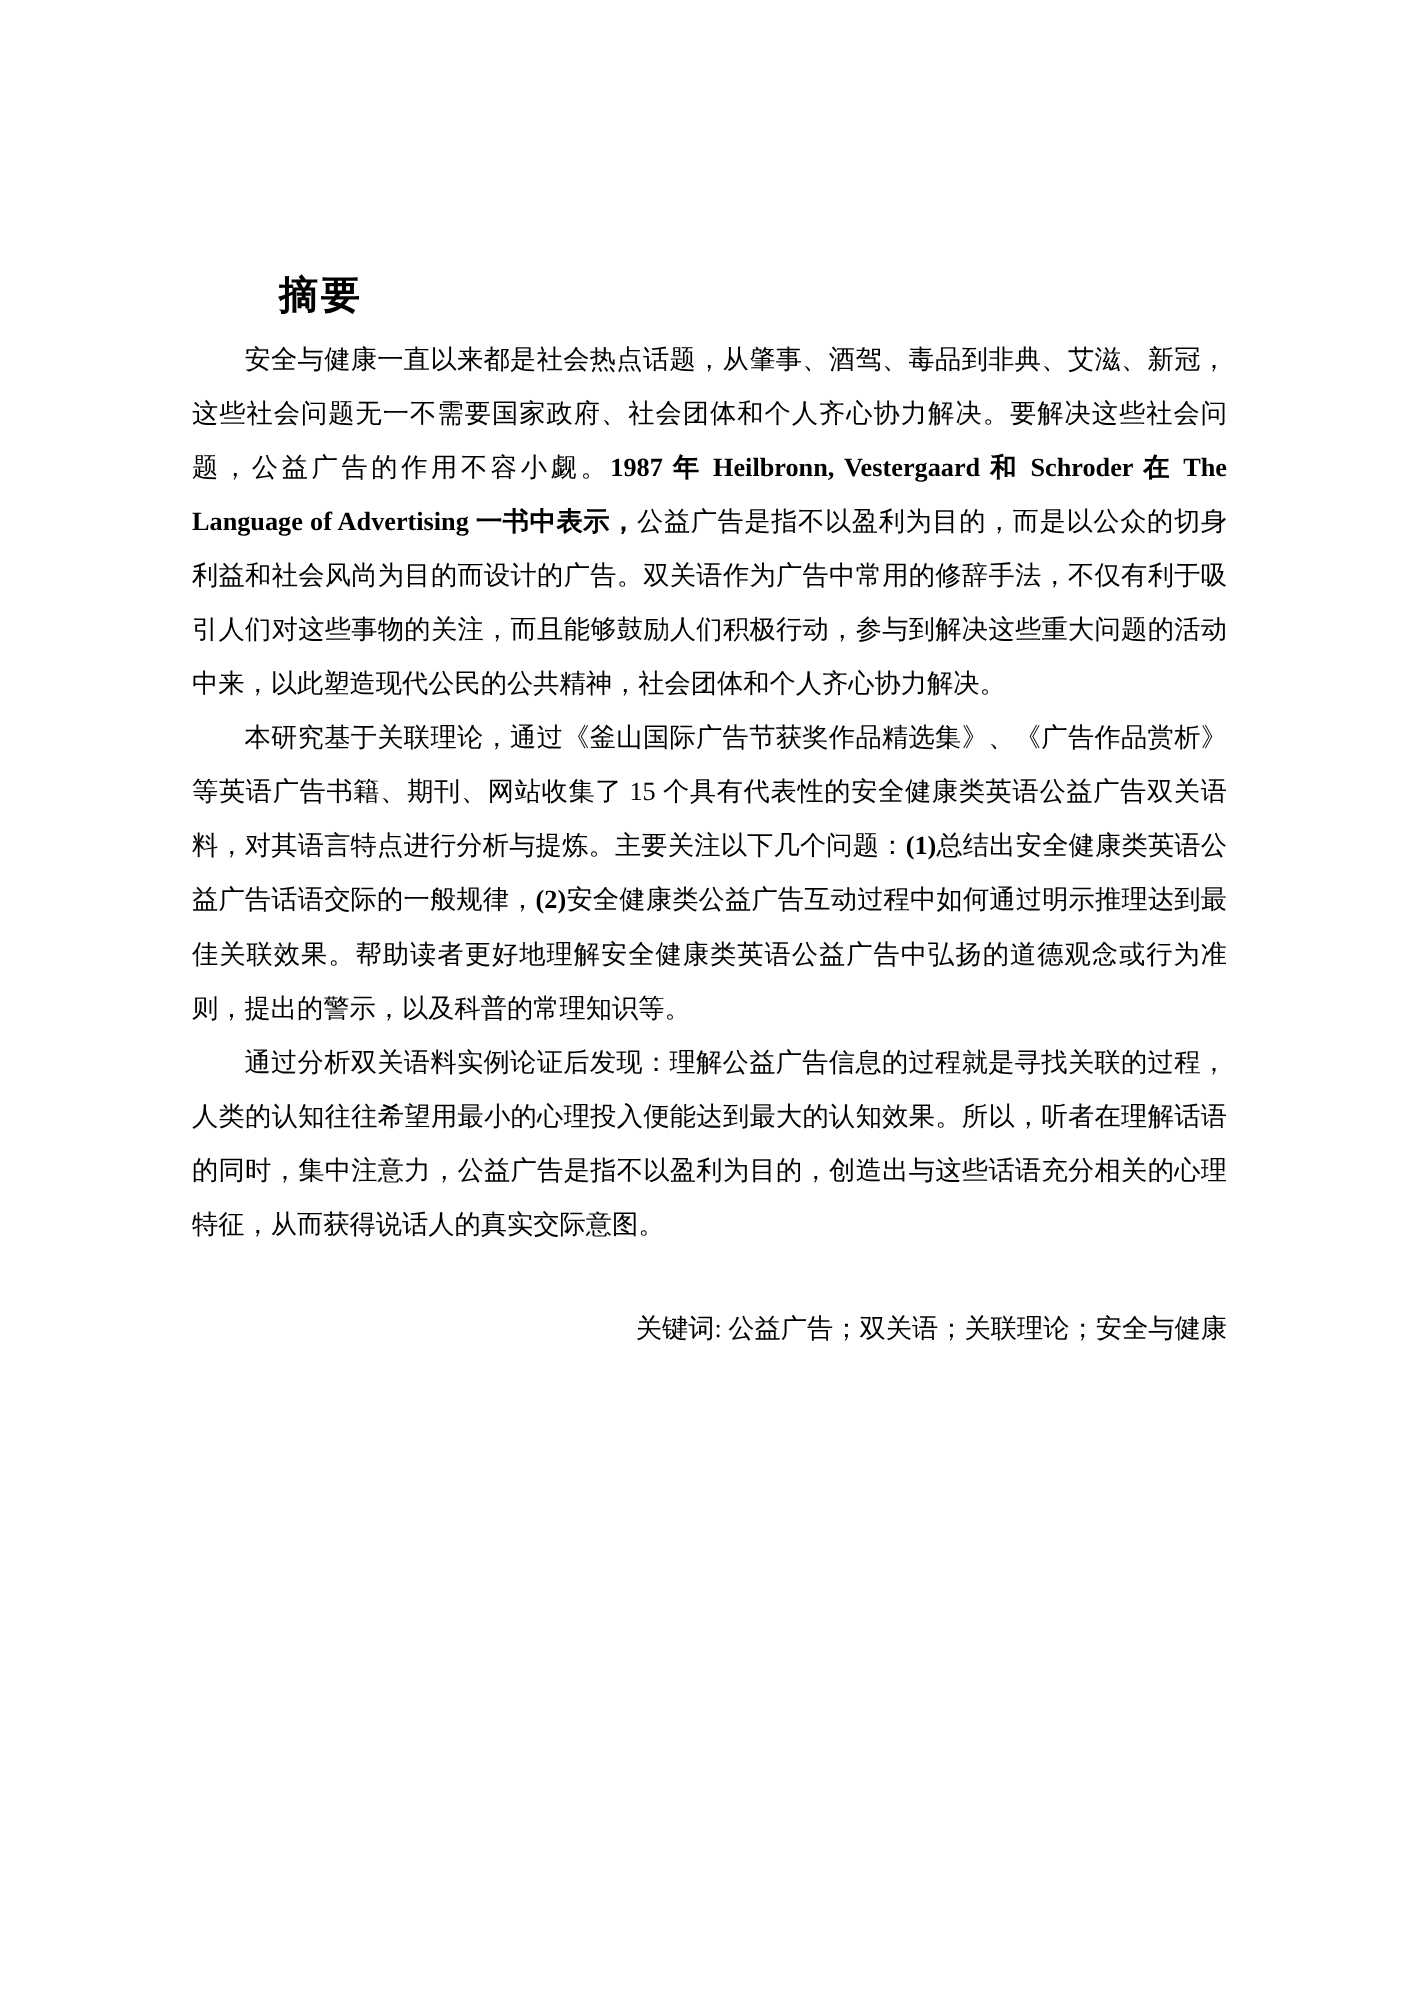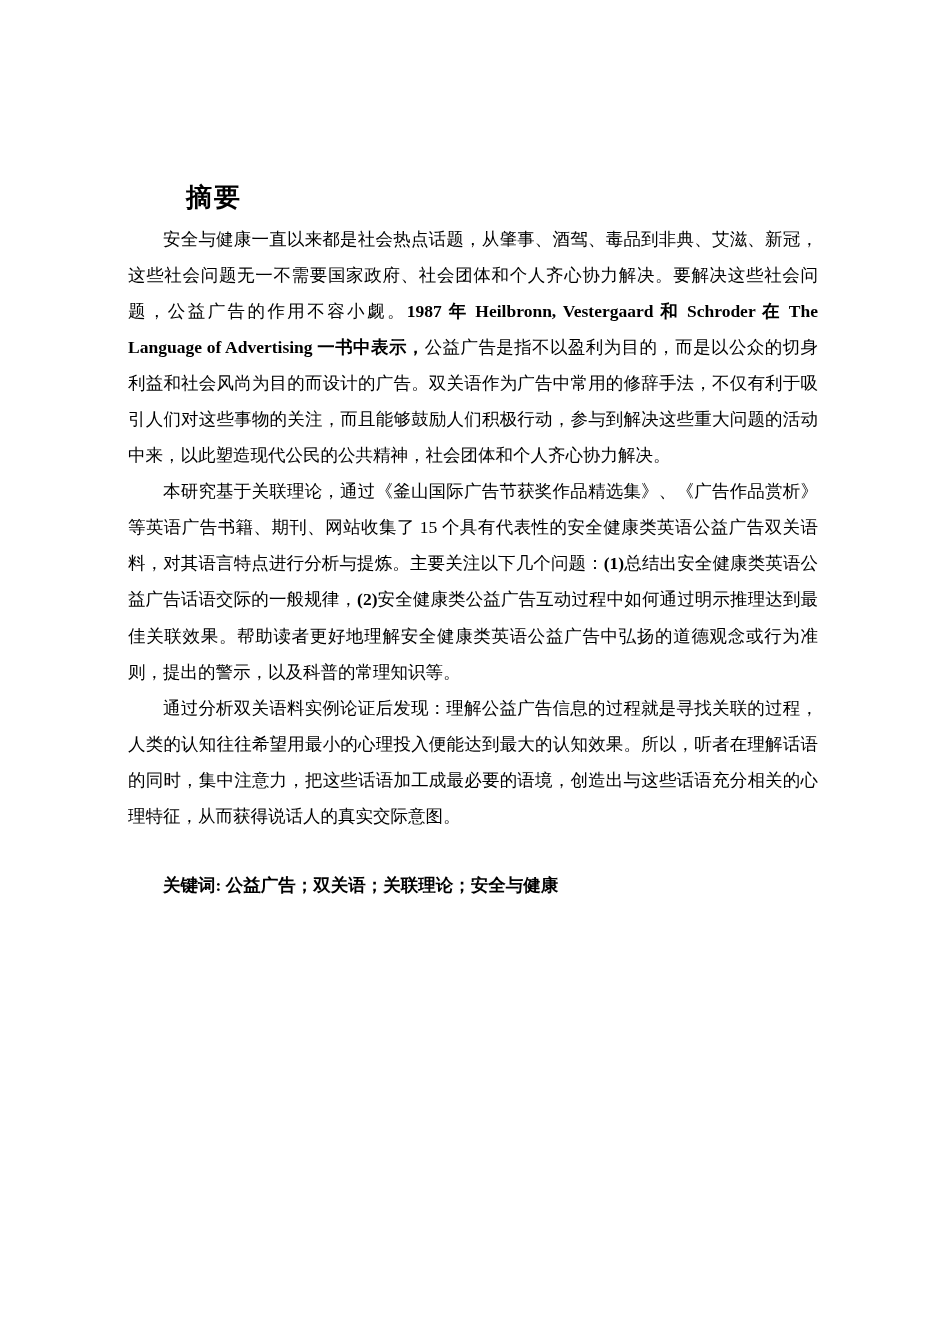--- a/index.html
+++ b/index.html
@@ -40,38 +40,39 @@
     margin: 0;
   }
   .b {
     font-weight: bold;
   }
   .keywords {
     font-size: 17.5px;
     line-height: 2.0;
     text-indent: 2em;
     margin: 0;
-    font-weight: bold;
+    font-weight: normal;
+    text-align: right;
   }
   .spacer-lg {
     height: 34px;
   }
 </style>
 </head>
 <body>
 
 <div class="page">
   <div class="content">
 
     <h1 class="doc-title">摘要</h1>
 
     <p class="para"><span>安全与健康一直以来都是社会热点话题，从肇事、酒驾、毒品到非典、艾滋、新冠，这些社会问题无一不需要国家政府、社会团体和个人齐心协力解决。要解决这些社会问题，公益广告的作用不容小觑。</span><span class="b">1987 年 Heilbronn, Vestergaard 和 Schroder 在 The Language of Advertising 一书中表示，</span><span>公益广告是指不以盈利为目的，而是以公众的切身利益和社会风尚为目的而设计的广告。双关语作为广告中常用的修辞手法，不仅有利于吸引人们对这些事物的关注，而且能够鼓励人们积极行动，参与到解决这些重大问题的活动中来，以此塑造现代公民的公共精神，社会团体和个人齐心协力解决。</span></p>
 
     <p class="para"><span>本研究基于关联理论，通过《釜山国际广告节获奖作品精选集》、《广告作品赏析》等英语广告书籍、期刊、网站收集了 15 个具有代表性的安全健康类英语公益广告双关语料，对其语言特点进行分析与提炼。主要关注以下几个问题：</span><span class="b">(1)</span><span>总结出安全健康类英语公益广告话语交际的一般规律，</span><span class="b">(2)</span><span>安全健康类公益广告互动过程中如何通过明示推理达到最佳关联效果。帮助读者更好地理解安全健康类英语公益广告中弘扬的道德观念或行为准则，提出的警示，以及科普的常理知识等。</span></p>
 
-    <p class="para"><span>通过分析双关语料实例论证后发现：理解公益广告信息的过程就是寻找关联的过程，人类的认知往往希望用最小的心理投入便能达到最大的认知效果。所以，听者在理解话语的同时，集中注意力，把这些话语加工成最必要的语境，创造出与这些话语充分相关的心理特征，从而获得说话人的真实交际意图。</span></p>
+    <p class="para"><span>通过分析双关语料实例论证后发现：理解公益广告信息的过程就是寻找关联的过程，人类的认知往往希望用最小的心理投入便能达到最大的认知效果。所以，听者在理解话语的同时，集中注意力，公益广告是指不以盈利为目的，创造出与这些话语充分相关的心理特征，从而获得说话人的真实交际意图。</span></p>
 
     <div class="spacer-lg"></div>
 
     <p class="keywords">关键词: 公益广告；双关语；关联理论；安全与健康</p>
 
   </div>
 </div>
 
 </body></html>

